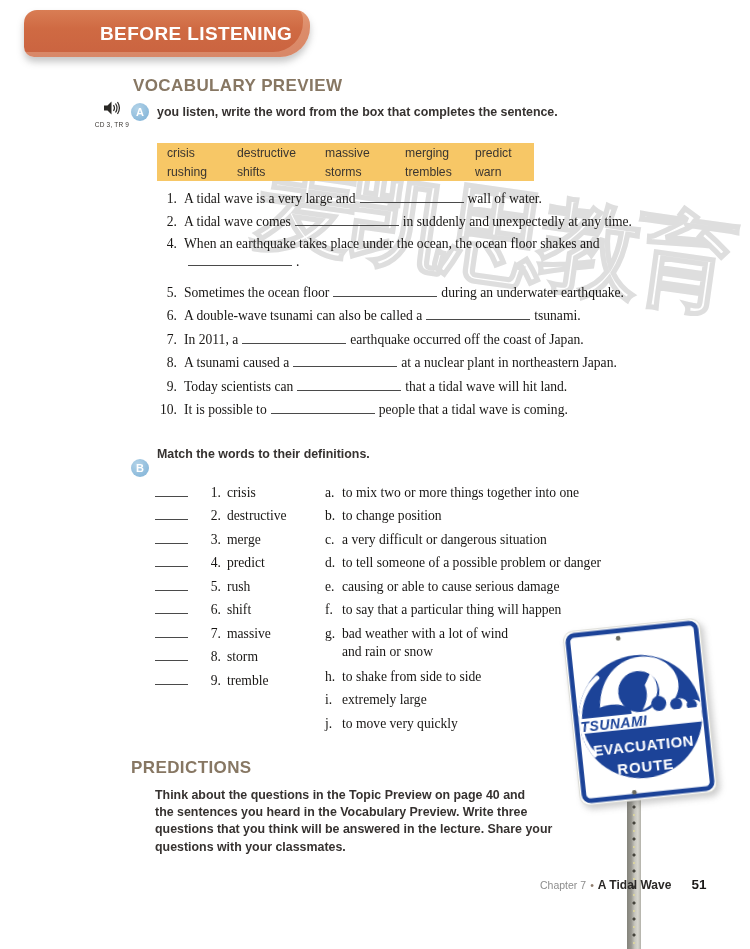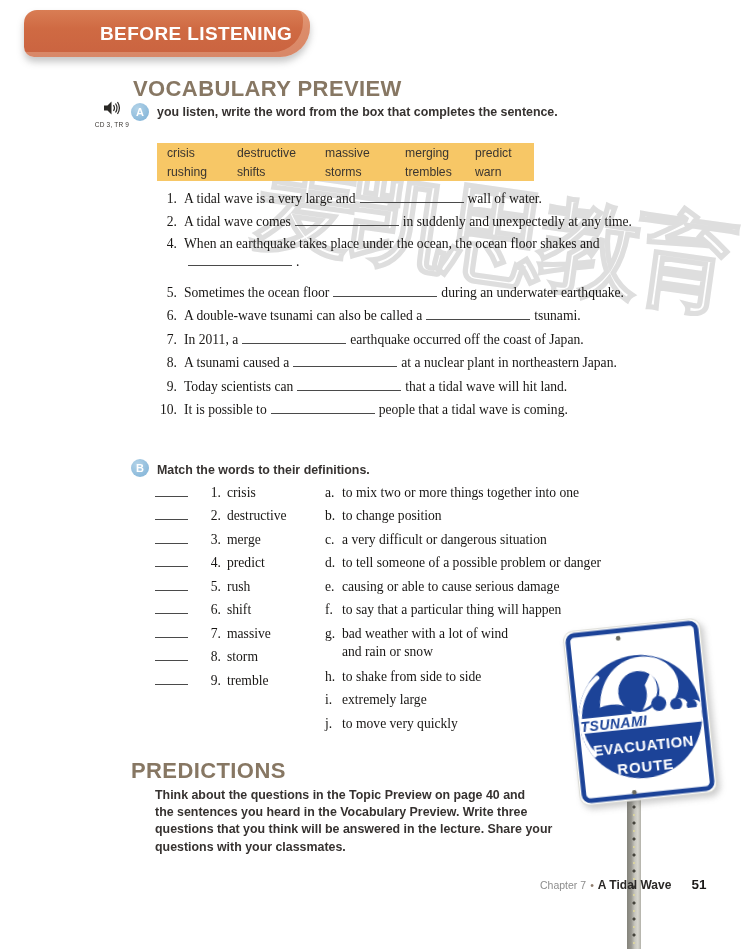--- a/index.html
+++ b/index.html
@@ -13,39 +13,39 @@
     background:linear-gradient(180deg,#d97d54 0%,#cf6a43 40%,#ca6340 100%);
     border-radius:13px 15px 30px 10px;
     box-shadow:0 5px 7px rgba(130,130,130,.45), inset -7px -5px 0 rgba(255,230,210,.28);
   }
   .banner-title{
     display:block;line-height:48px;padding-left:76px;color:#ffffff;
     font-size:19px;font-weight:bold;letter-spacing:.4px;
   }
   
   .sec-heading{
-    position:absolute;color:#877763;font-size:22px;font-weight:bold;letter-spacing:.4px;z-index:2;
+    position:absolute;color:#877763;font-size:17px;font-weight:bold;letter-spacing:.4px;z-index:2;
   }
   #vocab-heading{left:133px;top:76px;}
   #pred-heading{left:131px;top:758px;}
   
   .audio{position:absolute;left:86px;top:101px;width:52px;text-align:center;z-index:2;}
   .audio-label{display:block;font-size:6.5px;color:#3a3632;margin-top:2px;letter-spacing:.2px;}
   
   .circle{
     position:absolute;width:18px;height:18px;border-radius:50%;z-index:2;
     background:radial-gradient(circle at 35% 30%,#b3d3e8,#8cbadb 70%);
     color:#fff;font-size:11px;font-weight:bold;text-align:center;line-height:18px;
   }
   #circleA{left:131px;top:103px;}
   #circleB{left:131px;top:459px;}
   
   .instr{position:absolute;font-size:12.4px;font-weight:bold;color:#363230;line-height:16.6px;z-index:2;}
   #instrA{left:157px;top:104px;width:520px;}
-  #instrB{left:157px;top:462px;}
+  #instrB{left:157px;top:446px;}
   .iline{display:block;}
   
   .word-box{
     position:absolute;left:157px;top:143px;width:367px;height:37px;z-index:2;
     background:#f7c766;display:grid;grid-template-columns:70px 88px 80px 70px 59px;
     grid-auto-rows:18.5px;padding:1px 0 0 10px;
     font-size:12.2px;color:#3a3530;line-height:18.5px;
   }
   
   .sentences{position:absolute;left:157px;top:189px;width:560px;z-index:2;

